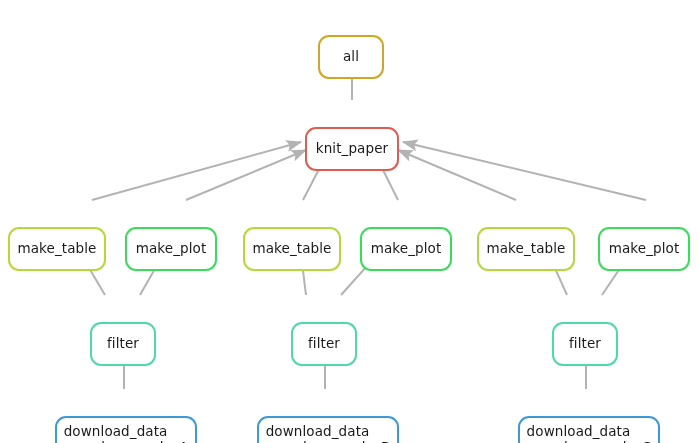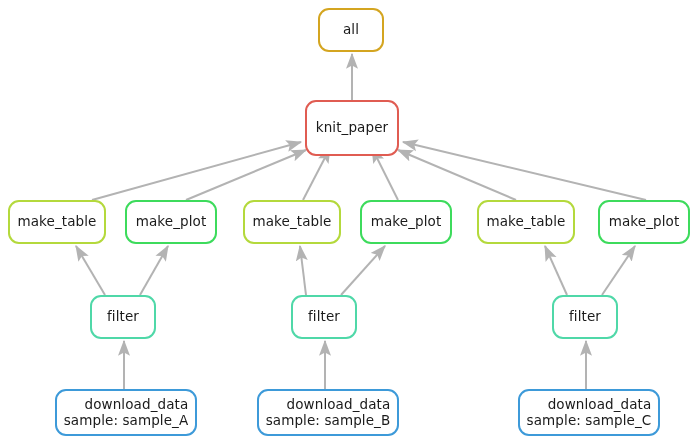--- a/index.html
+++ b/index.html
@@ -28,27 +28,28 @@
   .node {
     position: absolute;
     box-sizing: border-box;
     background: #ffffff;
     border-style: solid;
     border-width: 2px;
     border-radius: 11px;
     display: flex;
     align-items: center;
     justify-content: center;
-    text-align: right;
+    text-align: left;
     color: #1a1a1a;
     font-size: 13.5px;
     line-height: 15.5px;
     letter-spacing: 0.1px;
     white-space: pre;
     z-index: 2;
+    margin-top: 27px;
   }
   .node .label {
     display: block;
     padding: 0 2px;
   }
 </style>
 </head>
 <body>
 
 <div id="canvas">
@@ -72,21 +73,21 @@
         <line x1="341" y1="295" x2="385" y2="246" stroke="#b3b3b3" stroke-width="2" marker-end="url(#arrowhead)"></line>
         <line x1="567" y1="295" x2="545" y2="246" stroke="#b3b3b3" stroke-width="2" marker-end="url(#arrowhead)"></line>
         <line x1="602" y1="295" x2="635" y2="246" stroke="#b3b3b3" stroke-width="2" marker-end="url(#arrowhead)"></line>
         <line x1="124" y1="389" x2="124" y2="341" stroke="#b3b3b3" stroke-width="2" marker-end="url(#arrowhead)"></line>
         <line x1="325" y1="389" x2="325" y2="341" stroke="#b3b3b3" stroke-width="2" marker-end="url(#arrowhead)"></line>
         <line x1="586" y1="389" x2="586" y2="341" stroke="#b3b3b3" stroke-width="2" marker-end="url(#arrowhead)"></line>
       </g>
   </svg>
   <div id="nodes">
       <div class="node" style="left: 318px; top: 8px; width: 66px; height: 44px; border-color: rgb(212, 165, 32); color: rgb(26, 26, 26);"><span class="label">all</span></div>
-      <div class="node" style="left: 305px; top: 100px; width: 94px; height: 56px; border-color: rgb(224, 92, 82); color: rgb(26, 26, 26);"><span class="label">knit_paper</span></div>
+      <div class="node" style="left: 305px; top: 100px; width: 94px; height: 44px; border-color: rgb(224, 92, 82); color: rgb(26, 26, 26);"><span class="label">knit_paper</span></div>
       <div class="node" style="left: 8px; top: 200px; width: 98px; height: 44px; border-color: rgb(180, 217, 60); color: rgb(26, 26, 26);"><span class="label">make_table</span></div>
       <div class="node" style="left: 125px; top: 200px; width: 92px; height: 44px; border-color: rgb(61, 219, 92); color: rgb(26, 26, 26);"><span class="label">make_plot</span></div>
       <div class="node" style="left: 243px; top: 200px; width: 98px; height: 44px; border-color: rgb(180, 217, 60); color: rgb(26, 26, 26);"><span class="label">make_table</span></div>
       <div class="node" style="left: 360px; top: 200px; width: 92px; height: 44px; border-color: rgb(61, 219, 92); color: rgb(26, 26, 26);"><span class="label">make_plot</span></div>
       <div class="node" style="left: 477px; top: 200px; width: 98px; height: 44px; border-color: rgb(180, 217, 60); color: rgb(26, 26, 26);"><span class="label">make_table</span></div>
       <div class="node" style="left: 598px; top: 200px; width: 92px; height: 44px; border-color: rgb(61, 219, 92); color: rgb(26, 26, 26);"><span class="label">make_plot</span></div>
       <div class="node" style="left: 90px; top: 295px; width: 66px; height: 44px; border-color: rgb(79, 216, 168); color: rgb(26, 26, 26);"><span class="label">filter</span></div>
       <div class="node" style="left: 291px; top: 295px; width: 66px; height: 44px; border-color: rgb(79, 216, 168); color: rgb(26, 26, 26);"><span class="label">filter</span></div>
       <div class="node" style="left: 552px; top: 295px; width: 66px; height: 44px; border-color: rgb(79, 216, 168); color: rgb(26, 26, 26);"><span class="label">filter</span></div>
       <div class="node" style="left: 55px; top: 389px; width: 142px; height: 47px; border-color: rgb(61, 154, 217); color: rgb(26, 26, 26);"><span class="label">download_data

